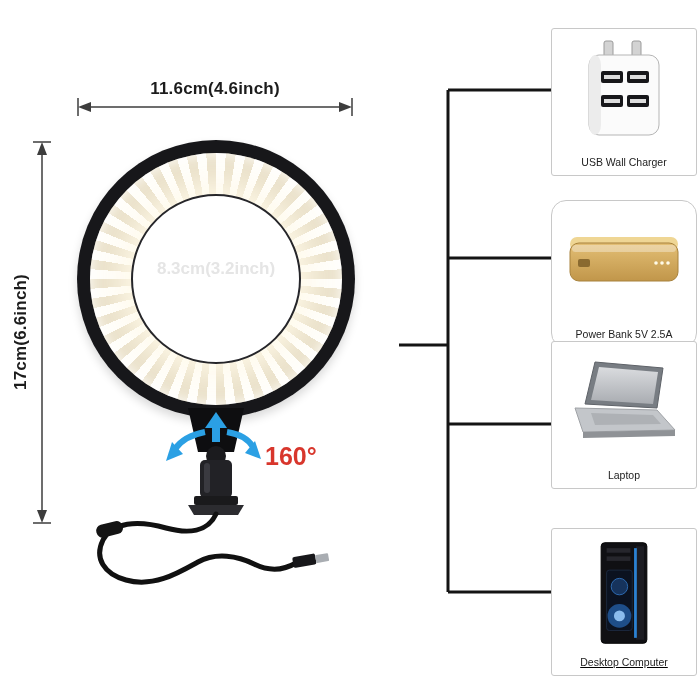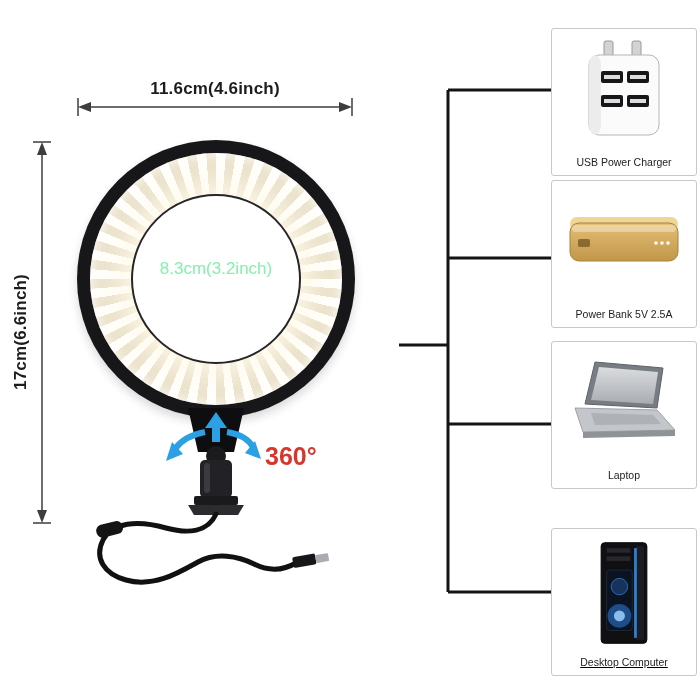--- a/index.html
+++ b/index.html
@@ -15,32 +15,32 @@
 
   
   #ring{left:77px;top:140px;width:278px;height:278px;border-radius:50%;
         background:#17171a;box-shadow:0 5px 10px rgba(0,0,0,.15);}
   #ring-led{position:absolute;inset:13px;border-radius:50%;
         background:repeating-conic-gradient(#fffefa 0deg 4.5deg,#ebe2cb 4.5deg 9deg);
         box-shadow:inset 0 0 14px rgba(255,255,255,.95);}
   #ring-hole{position:absolute;inset:54px;border-radius:50%;background:#ffffff;
         border:2px solid #26262a;box-shadow:0 0 26px 10px rgba(255,250,233,.9);}
   #inner-label{position:absolute;inset:0;display:flex;align-items:center;justify-content:center;
-        font-size:17px;font-weight:400;color:#86efac;padding-bottom:20px;box-sizing:border-box;}
+        font-size:17px;font-weight:700;color:#e5e5e5;padding-bottom:20px;box-sizing:border-box;}
 
   #rotation-label{left:265px;top:442px;font-size:25px;font-weight:700;color:#d8362c;}
 
   
   #overlay{left:0;top:0;pointer-events:none;}
 
   
   .acc-box{left:551px;width:146px;height:148px;background:#ffffff;border:1px solid #c8c8c8;
         border-radius:3px;box-sizing:border-box;display:flex;flex-direction:column;
         align-items:center;justify-content:space-between;padding:10px 6px 7px;}
-  #acc-1{top:28px;} #acc-2{top:180px;} #acc-3{top:341px;} #acc-4{top:528px;text-decoration:underline;}
+  #acc-1{top:28px;} #acc-2{top:200px;border-radius:15px;} #acc-3{top:341px;} #acc-4{top:528px;text-decoration:underline;}
   .acc-caption{font-size:10.5px;color:#222222;white-space:nowrap;}
 </style>
 </head>
 <body>
 
 <div id="ring" class="abs">
   <div id="ring-led"></div>
   <div id="ring-hole"></div>
   <div id="inner-label">8.3cm(3.2inch)</div>
 </div>
@@ -97,38 +97,38 @@
     <line x1="448" y1="90" x2="448" y2="592"></line>
     <line x1="448" y1="90" x2="552" y2="90"></line>
     <line x1="448" y1="258" x2="552" y2="258"></line>
     <line x1="448" y1="424" x2="552" y2="424"></line>
     <line x1="448" y1="592" x2="552" y2="592"></line>
   </g>
 </svg>
 
 <div id="width-label" class="abs dim-label">11.6cm(4.6inch)</div>
 <div id="height-label" class="abs dim-label">17cm(6.6inch)</div>
-<div id="rotation-label" class="abs">360°</div>
+<div id="rotation-label" class="abs">160°</div>
 
 <div id="acc-1" class="acc-box abs">
   <svg width="100" height="102" viewBox="0 0 100 102">
     <rect x="30" y="2" width="9" height="16" rx="2" fill="#d3d3d3" stroke="#9b9b9b"></rect>
     <rect x="58" y="2" width="9" height="16" rx="2" fill="#d3d3d3" stroke="#9b9b9b"></rect>
     <rect x="15" y="16" width="70" height="80" rx="10" fill="#fbfbfb" stroke="#b5b5b5"></rect>
     <rect x="15" y="16" width="12" height="80" rx="10" fill="#ececec"></rect>
     <rect x="27" y="32" width="22" height="12" rx="2" fill="#17171a"></rect>
     <rect x="53" y="32" width="22" height="12" rx="2" fill="#17171a"></rect>
     <rect x="27" y="56" width="22" height="12" rx="2" fill="#17171a"></rect>
     <rect x="53" y="56" width="22" height="12" rx="2" fill="#17171a"></rect>
     <rect x="30" y="36" width="16" height="4" fill="#dddddd"></rect>
     <rect x="56" y="36" width="16" height="4" fill="#dddddd"></rect>
     <rect x="30" y="60" width="16" height="4" fill="#dddddd"></rect>
     <rect x="56" y="60" width="16" height="4" fill="#dddddd"></rect>
   </svg>
-  <div class="acc-caption">USB Power Charger</div>
+  <div class="acc-caption">USB Wall Charger</div>
 </div>
 
 <div id="acc-2" class="acc-box abs">
   <svg width="124" height="96" viewBox="0 0 124 96">
     <defs>
       <linearGradient id="gold" x1="0" y1="0" x2="0" y2="1">
         <stop offset="0" stop-color="#e3bf75"></stop>
         <stop offset="1" stop-color="#c1964a"></stop>
       </linearGradient>
     </defs>

